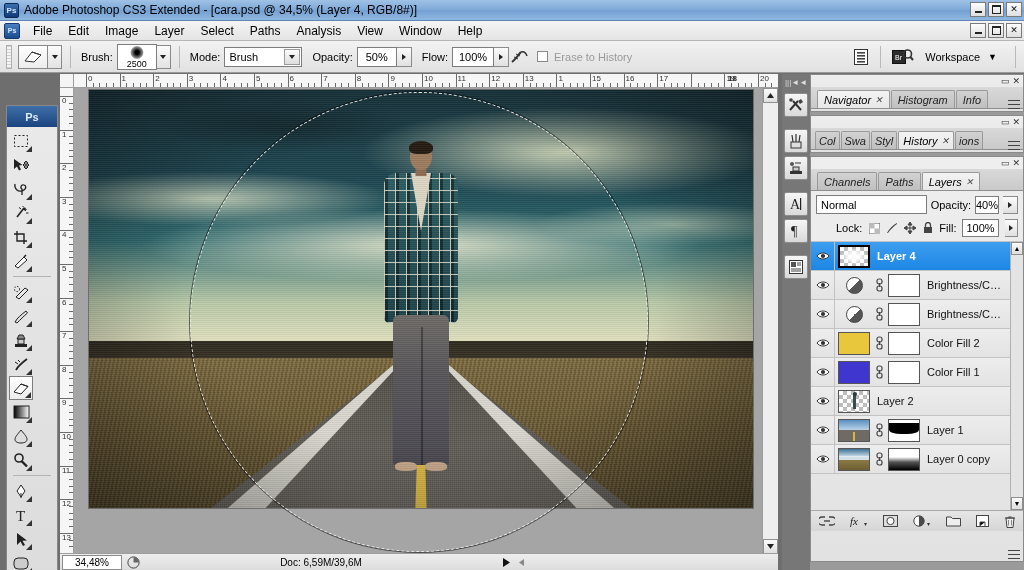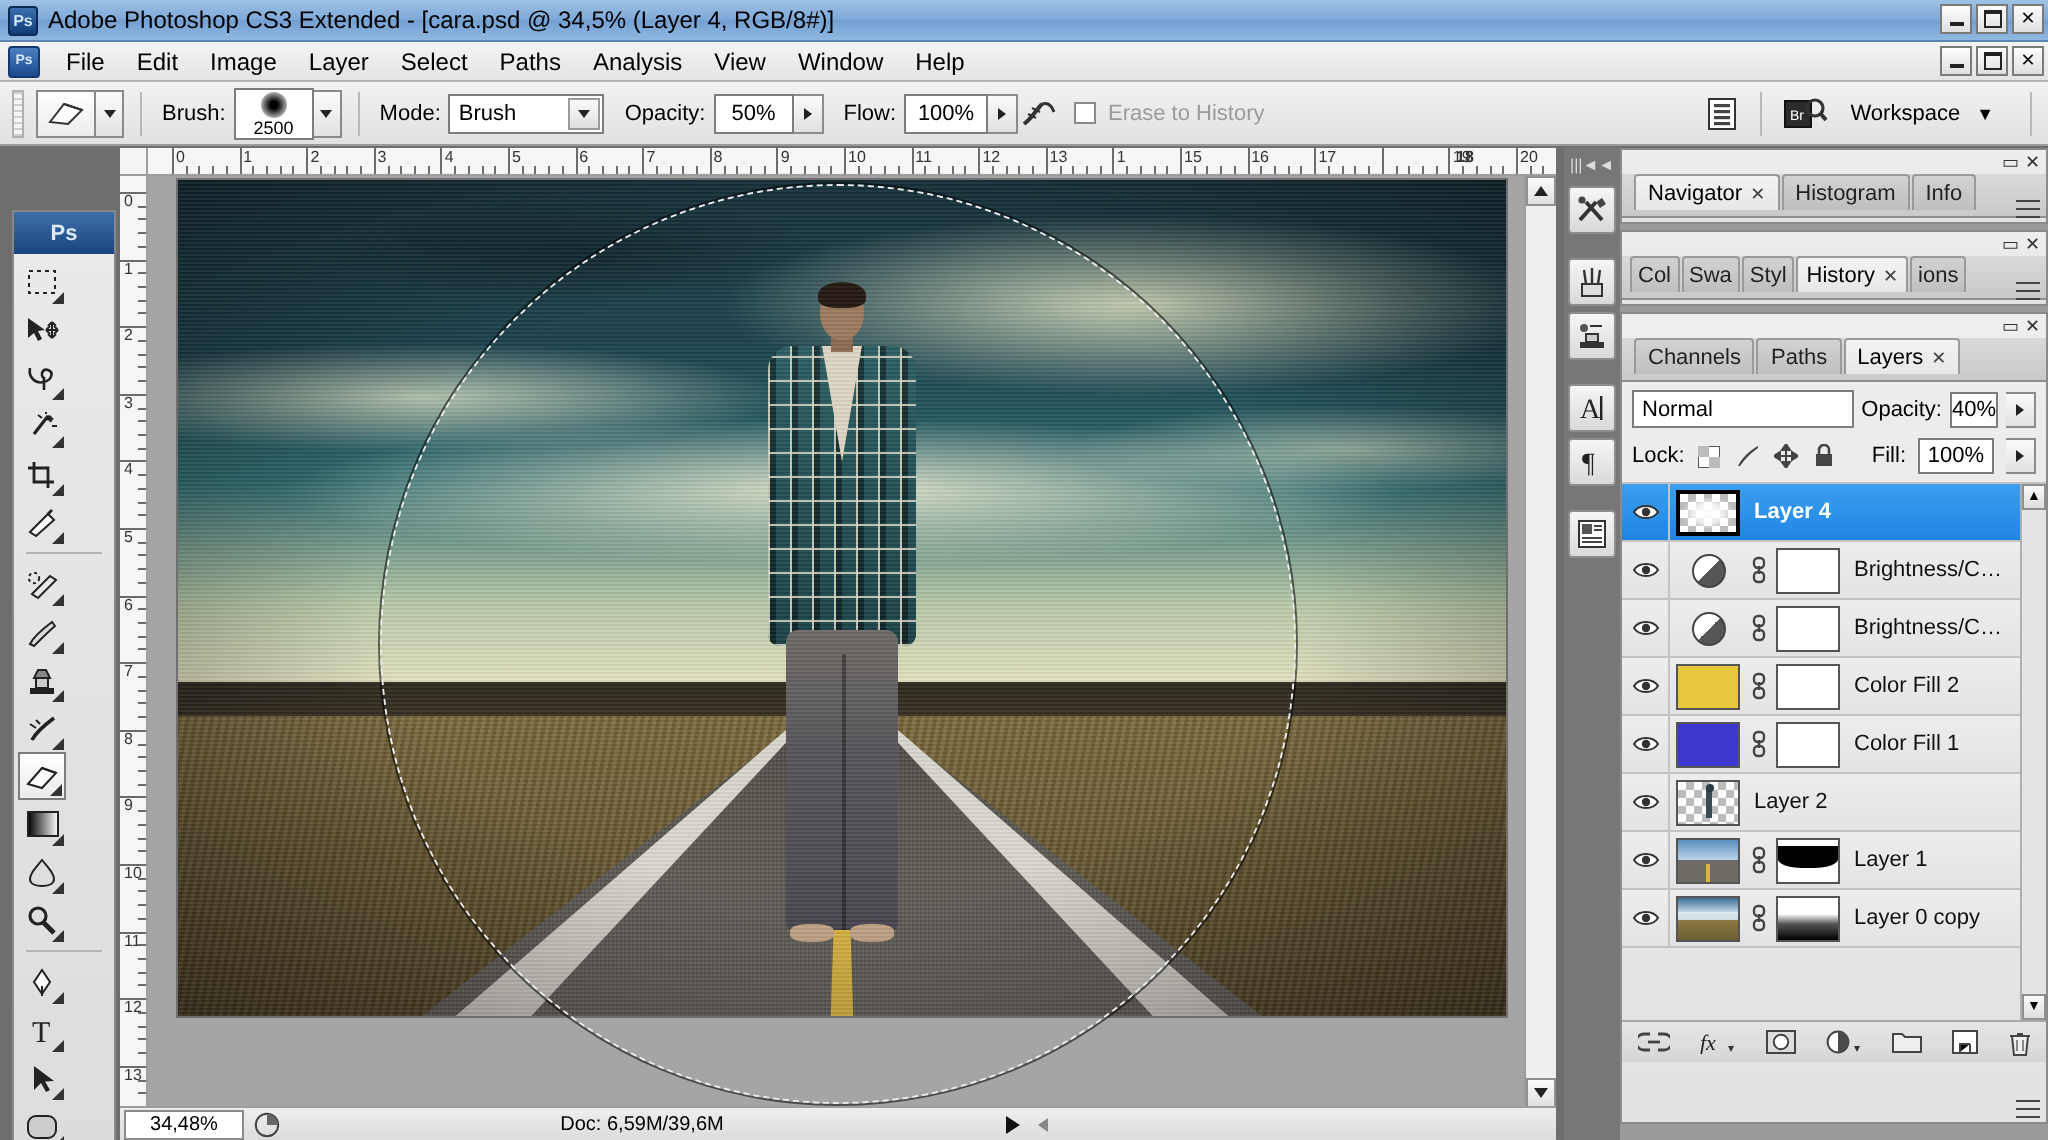--- a/index.html
+++ b/index.html
@@ -199,38 +199,38 @@
   
   .dockstrip{position:absolute;left:782px;top:74px;width:28px;height:496px;background:#777;}
   .ds-top{height:16px;display:flex;align-items:center;justify-content:space-between;padding:0 3px;color:#ddd;font-size:8px;}
   .ds-btn{width:24px;height:24px;margin:3px auto;background:linear-gradient(#f6f6f6,#d9d9d9);
     border:1px solid #8d8d8d;border-radius:2px;display:flex;align-items:center;justify-content:center;}
   .ds-sep{height:6px;}
 
   
   .panels{position:absolute;left:810px;top:74px;width:214px;height:496px;background:#9a9a9a;}
   .panel{background:linear-gradient(#eeeeee,#e2e2e2);border:1px solid #8a8a8a;margin-bottom:3px;position:relative;}
-  .ptabs{display:flex;height:22px;align-items:flex-start;padding-left:6px;
-    background:linear-gradient(#d9d9d9,#c9c9c9);border-bottom:1px solid #8f8f8f;position:relative;}
+  .ptabs{display:flex;height:22px;align-items:flex-end;padding-left:6px;
+    background:linear-gradient(#d9d9d9,#c9c9c9);border-bottom:1px solid #8f8f8f;position:relative;font-style:italic;}
   .ptab{height:18px;padding:0 6px;display:flex;align-items:center;font-size:11px;
     background:linear-gradient(#d2d2d2,#bfbfbf);border:1px solid #9a9a9a;border-bottom:none;margin-right:1px;
     border-radius:2px 2px 0 0;color:#222;white-space:nowrap;overflow:hidden;}
   .ptab.act{background:linear-gradient(#f3f3f3,#e7e7e7);color:#000;}
   .ptab .x{margin-left:4px;font-size:9px;color:#444;}
   .pctl{position:absolute;right:3px;top:1px;display:flex;gap:3px;align-items:center;}
   .pctl i{font-style:normal;font-size:9px;color:#333;}
   .pmenu{position:absolute;right:3px;bottom:2px;width:12px;height:9px;
     display:flex;flex-direction:column;justify-content:space-between;}
   .pmenu b{display:block;height:1px;background:#444;}
 
   .layerctl{padding:4px 5px;border-bottom:1px solid #c2c2c2;}
   .row{display:flex;align-items:center;gap:4px;}
   .blendcombo{flex:1;height:19px;background:#fff;border:1px solid #7d7d7d;position:relative;
     display:flex;align-items:center;padding-left:4px;font-size:11px;}
-  .lockrow{margin-top:5px;display:flex;align-items:center;gap:6px;font-size:11px;}
+  .lockrow{margin-top:5px;display:flex;align-items:center;gap:6px;font-size:11px;margin-left:20px;}
   .lockicon{width:13px;height:13px;display:flex;align-items:center;justify-content:center;}
   .layerlist{position:relative;overflow:hidden;}
   .lrow{display:flex;align-items:center;height:29px;border-bottom:1px solid #c3c3c3;
     background:linear-gradient(#ededed,#e3e3e3);}
   .lrow.sel{background:linear-gradient(#3d9ef0,#1d86e4);}
   .lrow.sel .lname{color:#fff;font-weight:bold;}
   .eye{width:24px;display:flex;align-items:center;justify-content:center;border-right:1px solid #c3c3c3;height:100%;}
   .thumb{width:32px;height:23px;border:1px solid #555;margin:0 3px;flex:none;}
   .thumb.sel-t{border:2px solid #000;}
   .checker{background-image:

